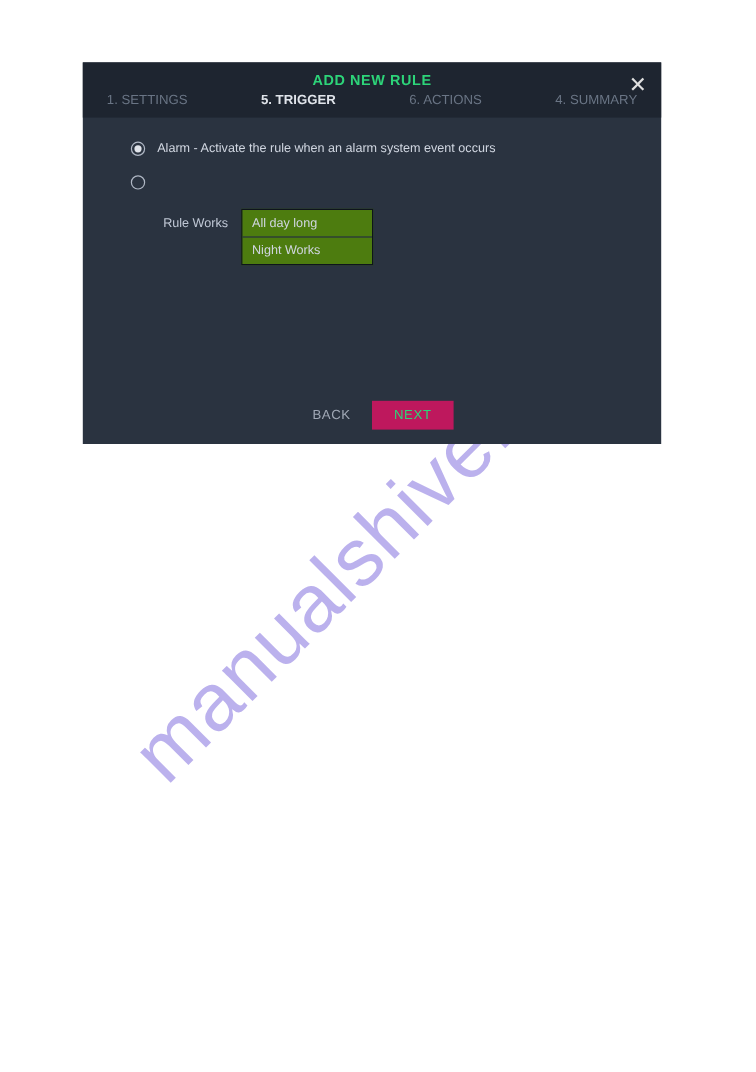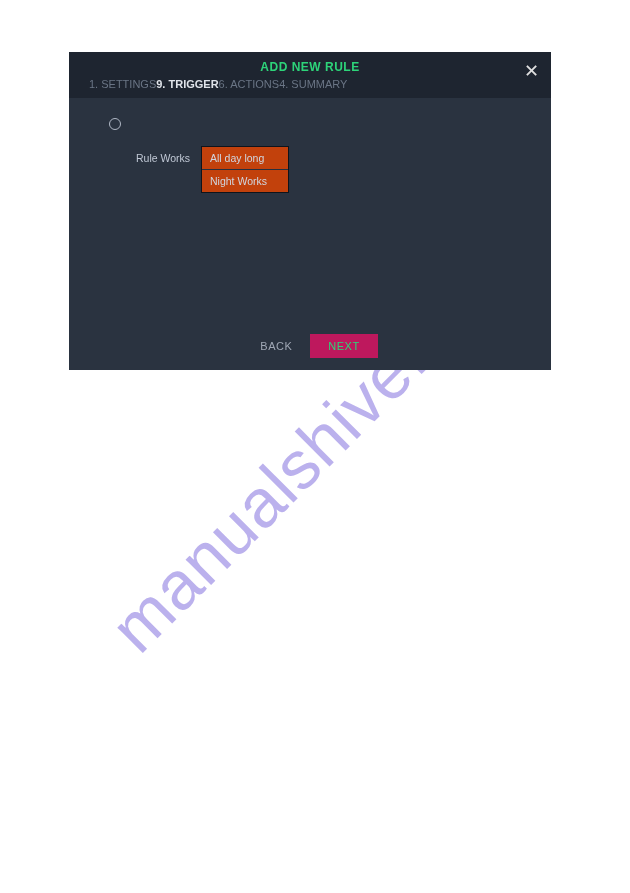--- a/index.html
+++ b/index.html
@@ -56,21 +56,21 @@
       position: absolute;
       top: 10px;
       right: 12px;
       color: #e0e0e0;
       font-size: 18px;
       cursor: pointer;
       line-height: 1;
     }
     .tabs {
       display: flex;
-      justify-content: flex-start;
+      justify-content: space-between;
       padding: 0 20px 8px 20px;
     }
     .tab {
       font-size: 11px;
       color: #6a7585;
       cursor: pointer;
     }
     .tab.active {
       color: #e0e4ea;
       font-weight: 600;
@@ -115,22 +115,22 @@
       margin-top: 15px;
     }
     .rule-works-label {
       color: #c0c8d5;
       font-size: 10.5px;
       width: 65px;
       padding-top: 6px;
       margin-left: 27px;
     }
     .dropdown-list {
-      width: 88px;
-      background: #c2410c;
+      width: 110px;
+      background: #4d7c0f;
       border: 1px solid #0e141c;
     }
     .dropdown-item {
       color: #d0d6e0;
       font-size: 10.5px;
       padding: 5px 8px;
       border-bottom: 1px solid #263040;
       cursor: pointer;
     }
     .dropdown-item:last-child {
@@ -159,27 +159,33 @@
 <body>
 
 <div class="watermark">manualshive.com</div>
 
 <div class="dialog">
   <div class="header">
     <div class="title">ADD NEW RULE</div>
     <div class="close-btn">✕</div>
     <div class="tabs">
       <div class="tab">1. SETTINGS</div>
-      <div class="tab active">9. TRIGGER</div>
+      <div class="tab active">5. TRIGGER</div>
       <div class="tab">6. ACTIONS</div>
       <div class="tab">4. SUMMARY</div>
     </div>
   </div>
 
   <div class="content">
+    <div class="radio-row selected">
+      <span class="radio-outer">
+          <span class="radio-inner"></span>
+        </span>
+      <span class="radio-label">Alarm - Activate the rule when an alarm system event occurs</span>
+    </div>
     <div class="radio-row">
       <span class="radio-outer"></span>
     </div>
 
     <div class="rule-works-section">
       <div class="rule-works-label">Rule Works</div>
       <div class="dropdown-list">
         <div class="dropdown-item">All day long</div>
         <div class="dropdown-item">Night Works</div>
       </div>

